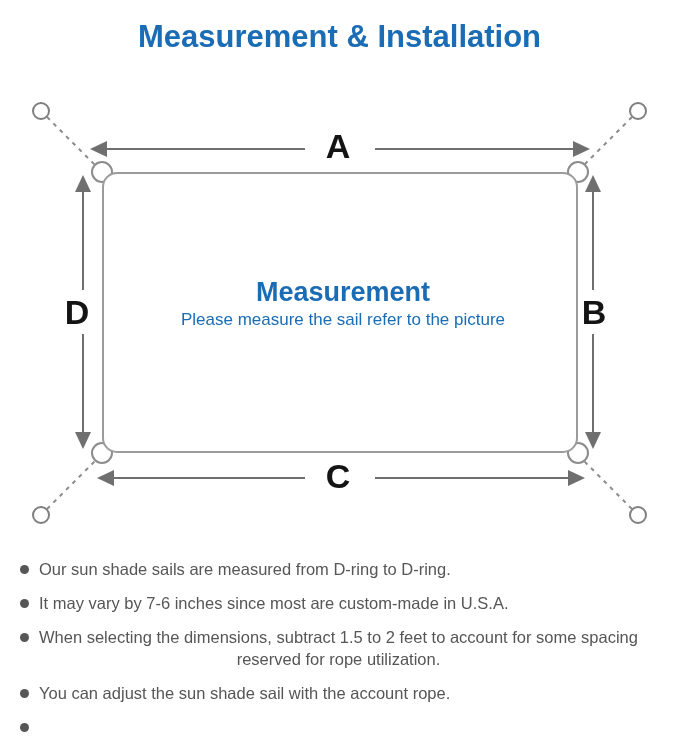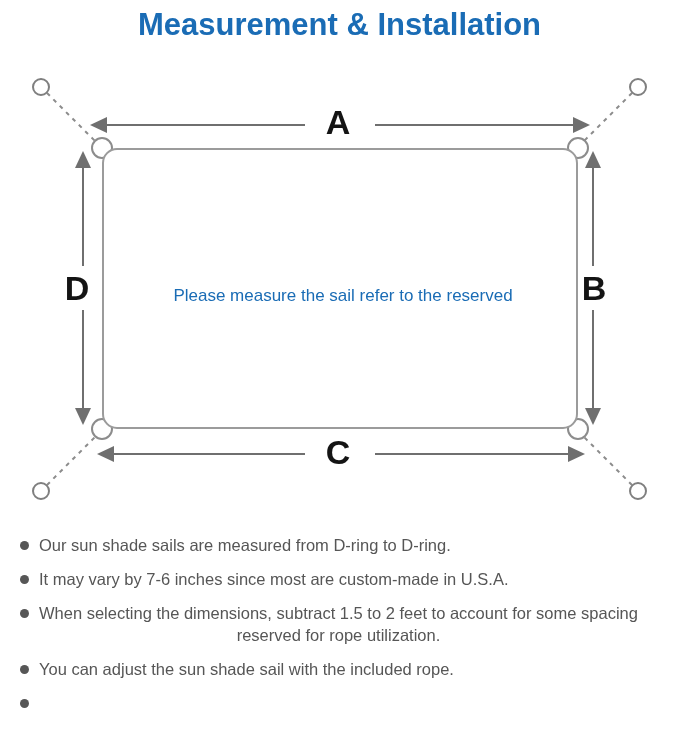--- a/index.html
+++ b/index.html
@@ -12,21 +12,21 @@
   * { box-sizing: border-box; }
   html, body { margin: 0; padding: 0; background: #ffffff; }
   body {
     width: 679px;
     height: 739px;
     overflow: hidden;
     font-family: "Liberation Sans", "DejaVu Sans", sans-serif;
     position: relative;
   }
   .page-title {
-    margin: 4px;
+    margin: 16px;
     padding-top: 2px;
     text-align: center;
     font-size: 31px;
     line-height: 38px;
     font-weight: 700;
     color: var(--accent-blue);
     letter-spacing: 0px;
   }
   .diagram {
     position: relative;
@@ -138,37 +138,38 @@
     <circle cx="638" cy="39" r="8" fill="#ffffff" stroke="#7f7f7f" stroke-width="2"></circle>
     <circle cx="41" cy="443" r="8" fill="#ffffff" stroke="#7f7f7f" stroke-width="2"></circle>
     <circle cx="638" cy="443" r="8" fill="#ffffff" stroke="#7f7f7f" stroke-width="2"></circle>
   </svg>
 
   <div class="dim-label label-a">A</div>
   <div class="dim-label label-b">B</div>
   <div class="dim-label label-c">C</div>
   <div class="dim-label label-d">D</div>
 
-  <div class="center-subtitle">Please measure the sail refer to the reserved</div>
+  <div class="center-title">Measurement</div>
+  <div class="center-subtitle">Please measure the sail refer to the picture</div>
 </div>
 
 <ul class="bullets">
   <li>
     <span class="bullet-dot"></span>
     <span class="bullet-text">Our sun shade sails are measured from D-ring to D-ring.</span>
   </li>
   <li>
     <span class="bullet-dot"></span>
     <span class="bullet-text">It may vary by 7-6 inches since most are custom-made in U.S.A.</span>
   </li>
   <li>
     <span class="bullet-dot"></span>
     <span class="bullet-text">When selecting the dimensions, subtract 1.5 to 2 feet to account for some spacing
 reserved for rope utilization.</span>
   </li>
   <li>
     <span class="bullet-dot"></span>
-    <span class="bullet-text">You can adjust the sun shade sail with the included rope.</span>
+    <span class="bullet-text">You can adjust the sun shade sail with the account rope.</span>
   </li>
   <li>
     <span class="bullet-dot"></span>
   </li>
 </ul>
 
 </body></html>

